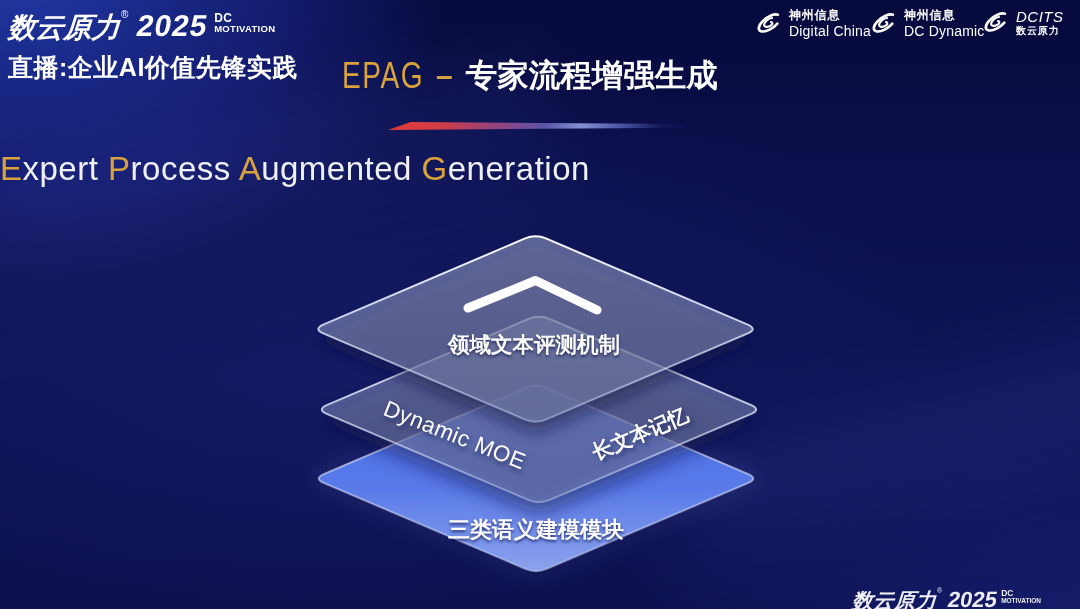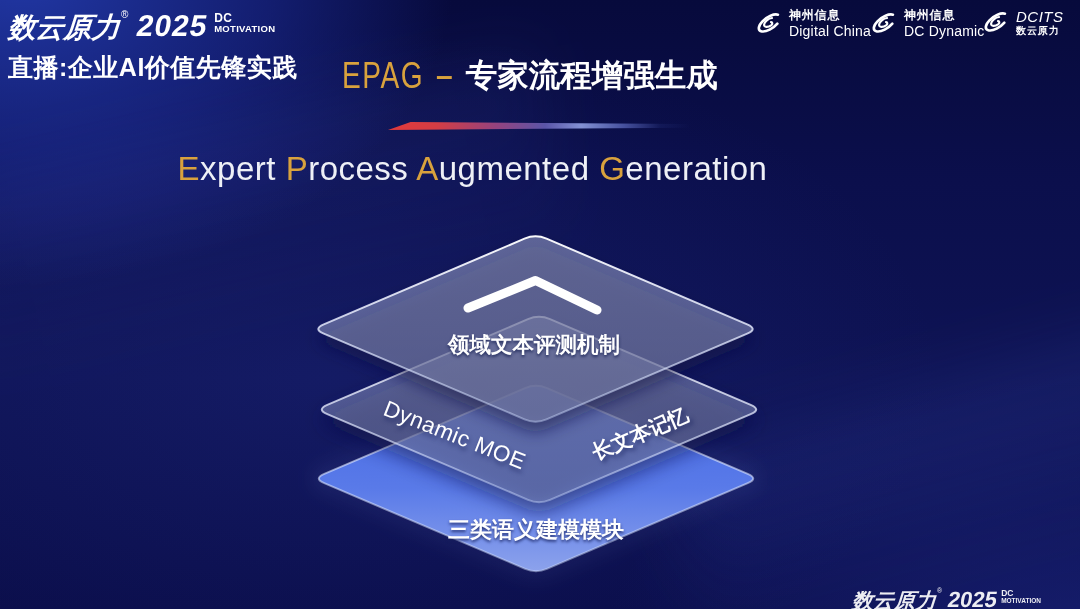--- a/index.html
+++ b/index.html
@@ -28,21 +28,21 @@
 .sub{position:absolute;left:8px;top:51px;font-size:25px;font-weight:bold;color:#fff;letter-spacing:0.5px;}
 
 .title{position:absolute;left:342px;top:55px;display:flex;align-items:center;white-space:nowrap;}
 .title .epag{font-size:36px;color:#d9a23d;letter-spacing:2px;transform:scaleX(0.78);transform-origin:left center;width:83px;line-height:40px;}
 .title .dash{font-size:30px;color:#d9a23d;margin:0 13px 0 11px;font-weight:bold;}
 .title .zh{font-size:31.5px;font-weight:bold;color:#fff;letter-spacing:0px;}
 .bar{position:absolute;left:388px;top:122px;width:302px;height:8px;
   background:linear-gradient(90deg,#e23a3b 0%,#d43d44 16%,#94437f 36%,#5a55a8 52%,#8391d4 64%,#46519e 78%,rgba(30,40,110,0.4) 90%,rgba(22,32,100,0) 100%);
   clip-path:polygon(0% 100%,7.5% 0%,100% 26%,100% 72%);}
 
-.eng{position:absolute;left:0;top:150px;width:945px;text-align:center;font-size:33px;color:#eef0f6;letter-spacing:0.5px;}
+.eng{position:absolute;left:0;top:150px;width:945px;font-size:33px;color:#eef0f6;letter-spacing:0.5px;}
 .eng b{color:#d9a23d;font-weight:normal;}
 
 .corp{position:absolute;top:9px;display:flex;align-items:center;color:#fff;}
 .corp svg{display:block;}
 .corp .txt{margin-left:6px;line-height:1;}
 .corp .t1{font-size:12px;font-weight:bold;letter-spacing:0.8px;}
 .corp .t2{font-size:14px;margin-top:2.5px;letter-spacing:0.2px;}
 .corp .t1i{font-size:15px;font-weight:normal;font-style:italic;letter-spacing:0.5px;}
 .corp .t2b{font-size:10px;font-weight:bold;margin-top:2px;letter-spacing:0.9px;}
 

